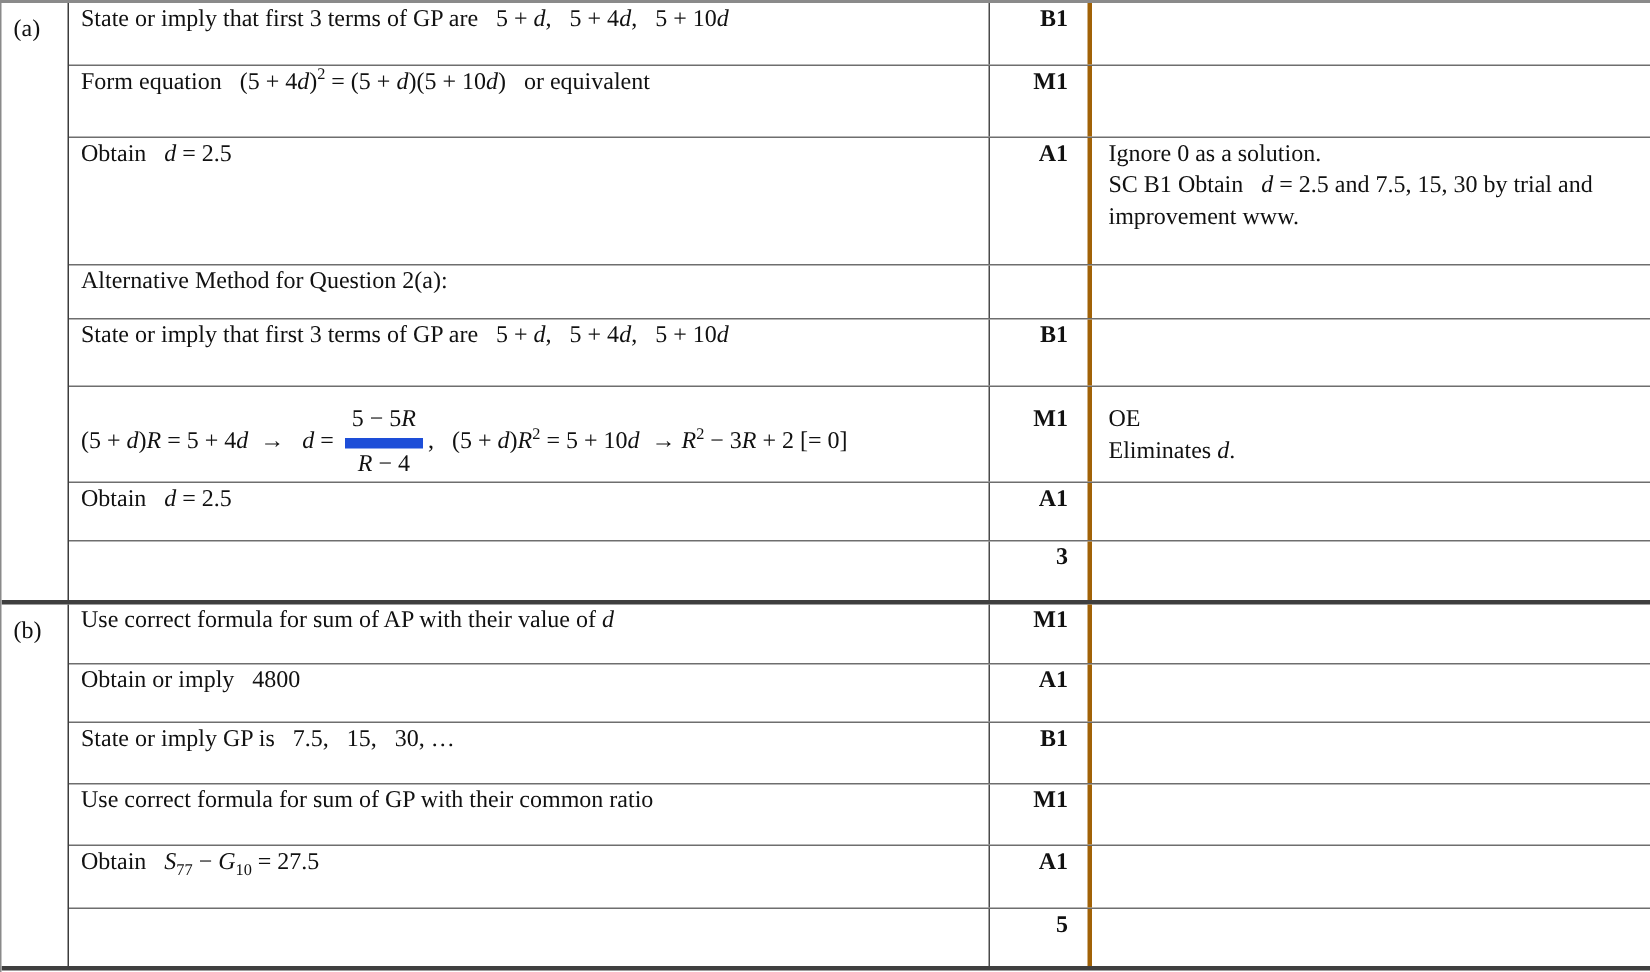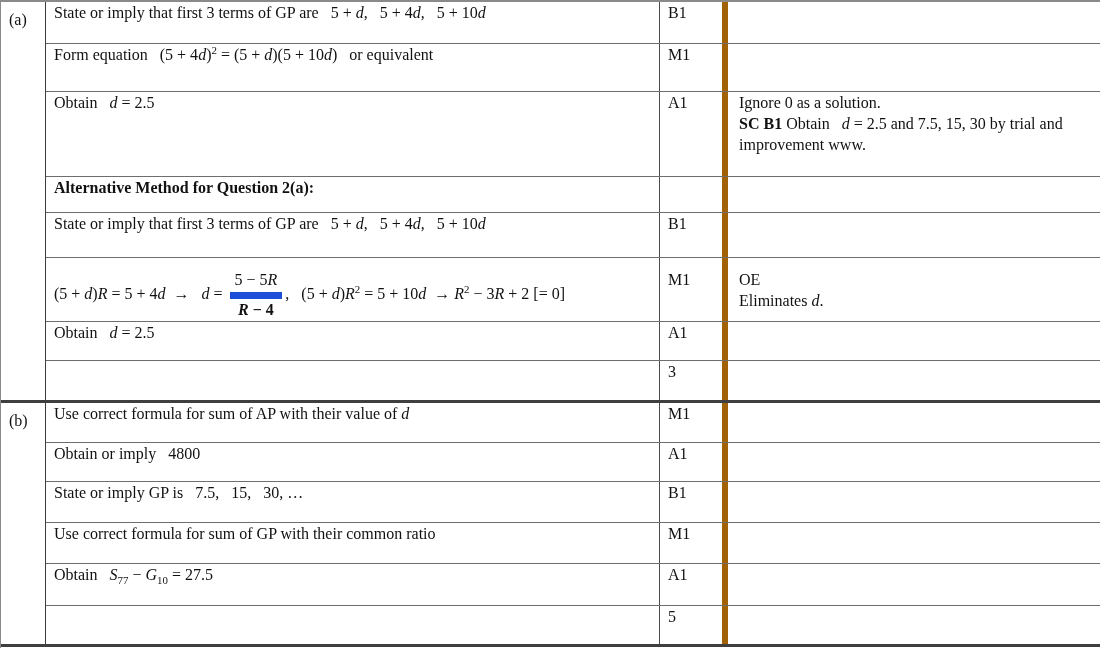--- a/index.html
+++ b/index.html
@@ -27,33 +27,33 @@
     padding: 8px 0 0 8px;
     flex: none;
   }
   .rows { flex: 1; display: flex; flex-direction: column; min-width: 0; }
   .row { display: flex; box-sizing: border-box; border-bottom: 1px solid #6e6e6e; }
   .row.last { border-bottom: none; }
   .cell { box-sizing: border-box; padding: 1px 8px 4px; overflow: hidden; }
   .cell.desc { width: 614px; flex: none; border-right: 1px solid #4a4a4a; }
   .cell.mark {
     width: 68px; flex: none;
-    border-right: 6px solid #a16207;
-    text-align: left; padding-right: 13px;
-    font-weight: normal;
+    border-right: 3px solid #a16207;
+    text-align: right; padding-right: 13px;
+    font-weight: bold;
   }
   .cell.comment { flex: 1; padding-left: 11px; }
   .row-frac .cell { padding-top: 12px; }
   i { font-style: italic; }
-  b { font-weight: bold; }
+  b { font-weight: normal; }
   sup { font-size: 0.68em; line-height: 0; }
   sub { font-size: 0.68em; line-height: 0; }
   .frac { display: inline-block; vertical-align: middle; text-align: center; margin: 0 3px; }
   .frac .num { display: block; padding: 0 5px 1px; border-bottom: 7px solid #1d4ed8; }
-  .frac .den { display: block; padding: 1px 5px 0; font-weight: bold; }
+  .frac .den { display: block; padding: 1px 5px 0; }
 </style>
 </head>
 <body>
 
 <div class="table">
 
   <div class="section section-a">
     <div class="part-cell">(a)</div>
     <div class="rows">
 

